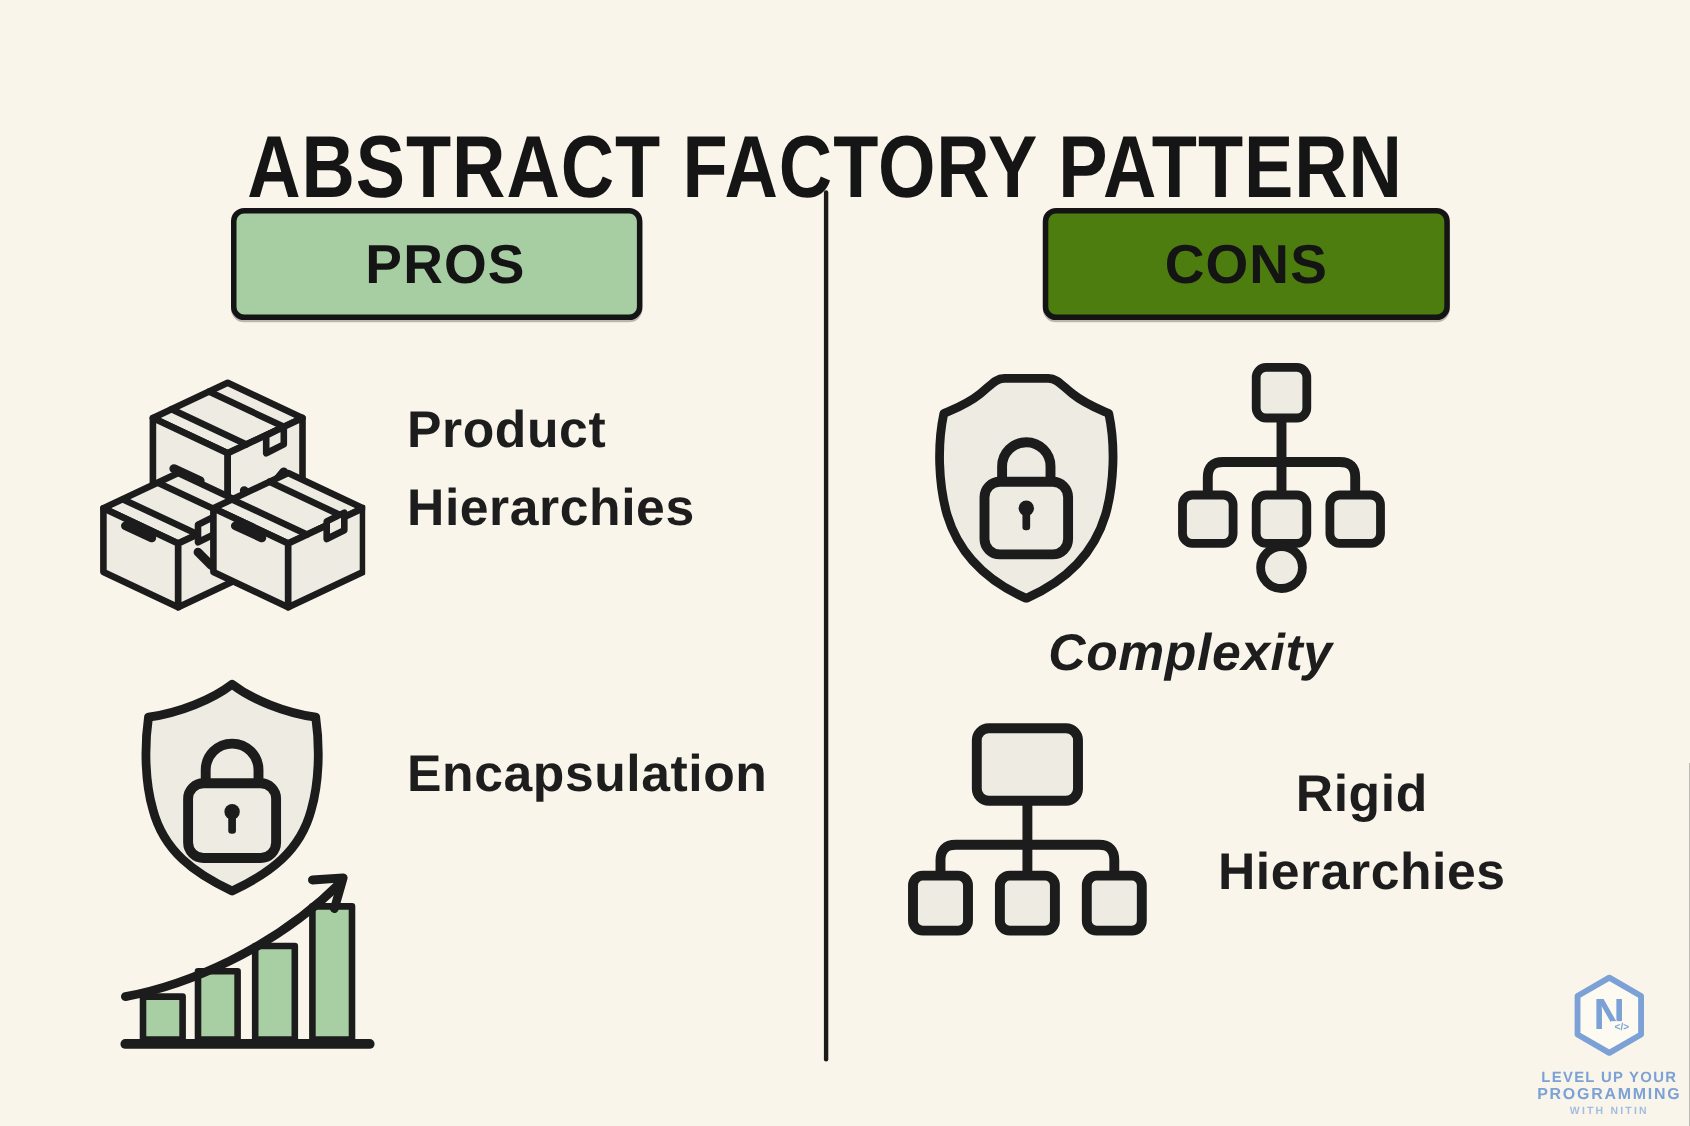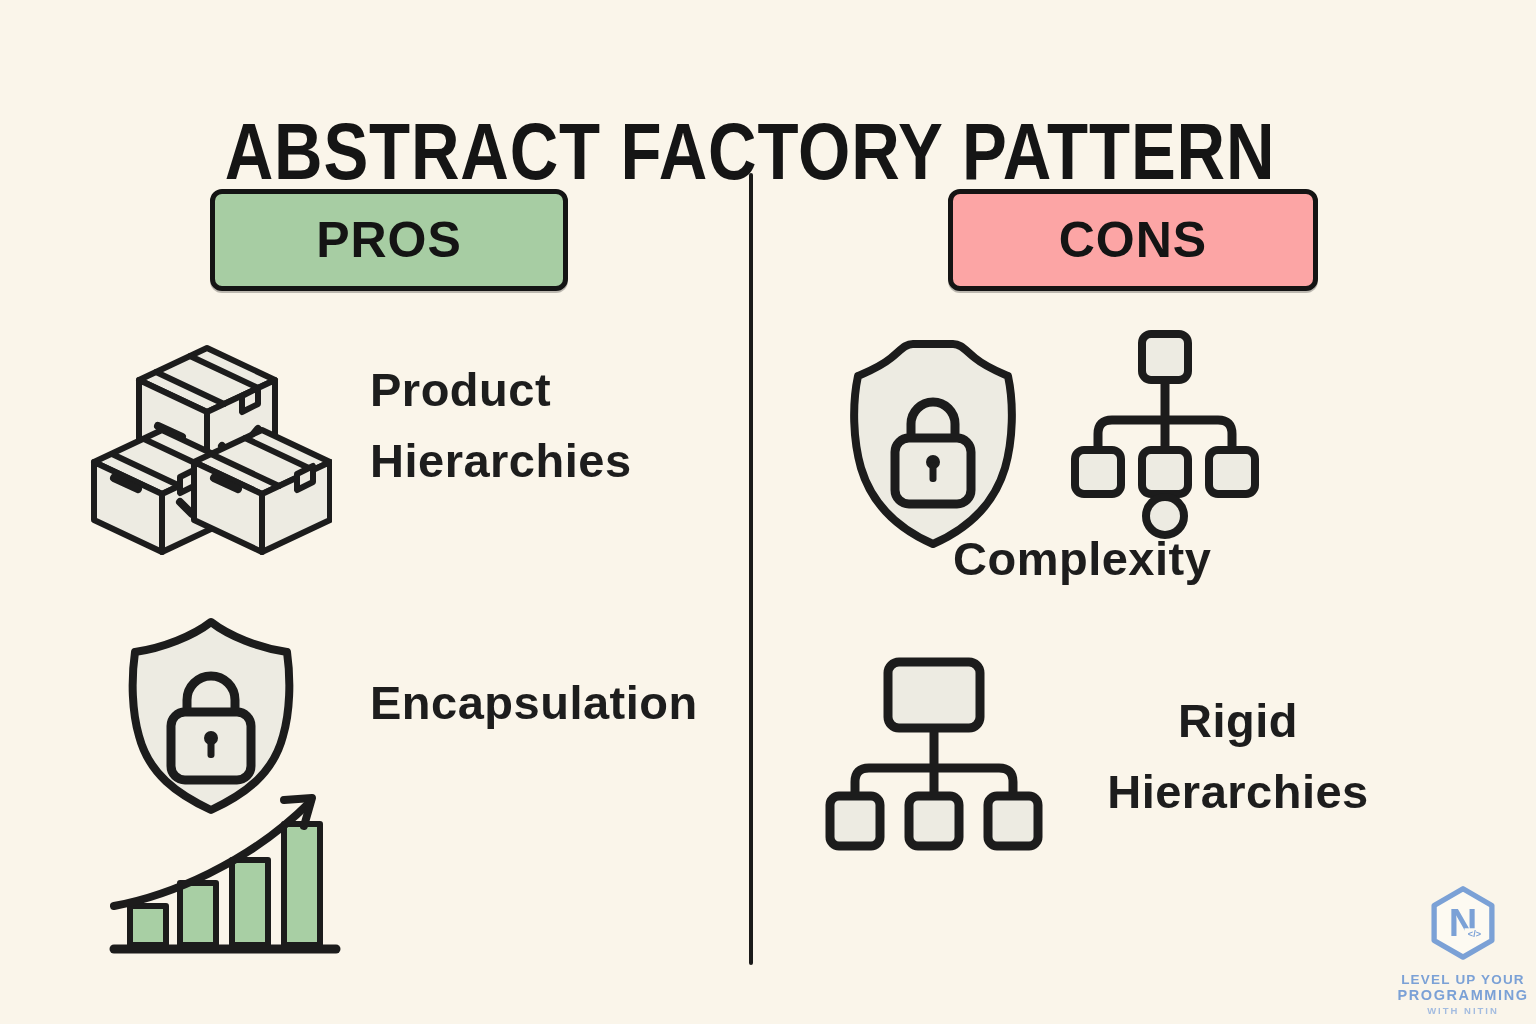--- a/index.html
+++ b/index.html
@@ -17,30 +17,30 @@
   .divider{
     position:absolute;left:749px;top:173px;width:4px;height:792px;
     background:#1a1a1a;border-radius:2px;
   }
   .badge{
     position:absolute;display:flex;align-items:center;justify-content:center;
     border:5px solid #141414;border-radius:12px;
     font-size:50px;font-weight:800;letter-spacing:1px;color:#141414;
     box-shadow:0 2px 0 rgba(0,0,0,0.25);
   }
-  .badge.pros{left:210px;top:189px;width:348px;height:92px;background:#a7cda3;}
-  .badge.cons{left:948px;top:189px;width:360px;height:92px;background:#fca5a5;}
+  .badge.pros{left:210px;top:189px;width:348px;height:92px;background:#a7cda3;padding-left:16px;}
+  .badge.cons{left:948px;top:189px;width:360px;height:92px;background:#4d7c0f;}
   .item-label{
     position:absolute;font-size:47px;font-weight:700;line-height:1.5;
     color:#1d1d1d;letter-spacing:0.5px;
   }
   .lbl-product{left:370px;top:355px;width:340px;}
   .lbl-encapsulation{left:370px;top:668px;width:400px;}
   .lbl-scalability{left:370px;top:856px;width:340px;}
-  .lbl-complexity{left:953px;top:524px;width:340px;}
+  .lbl-complexity{left:953px;top:558px;width:340px;font-style:italic;}
   .lbl-rigid{left:1078px;top:686px;width:320px;text-align:center;}
   .icon{position:absolute;}
   .icon-boxes{left:82px;top:334px;}
   .icon-shield-pros{left:120px;top:616px;}
   .icon-barchart{left:108px;top:784px;}
   .icon-shield-cons{left:843px;top:336px;}
   .icon-tree1{left:1070px;top:328px;}
   .icon-tree2{left:822px;top:656px;}
   .logo{
     position:absolute;left:1388px;top:884px;width:150px;text-align:center;

